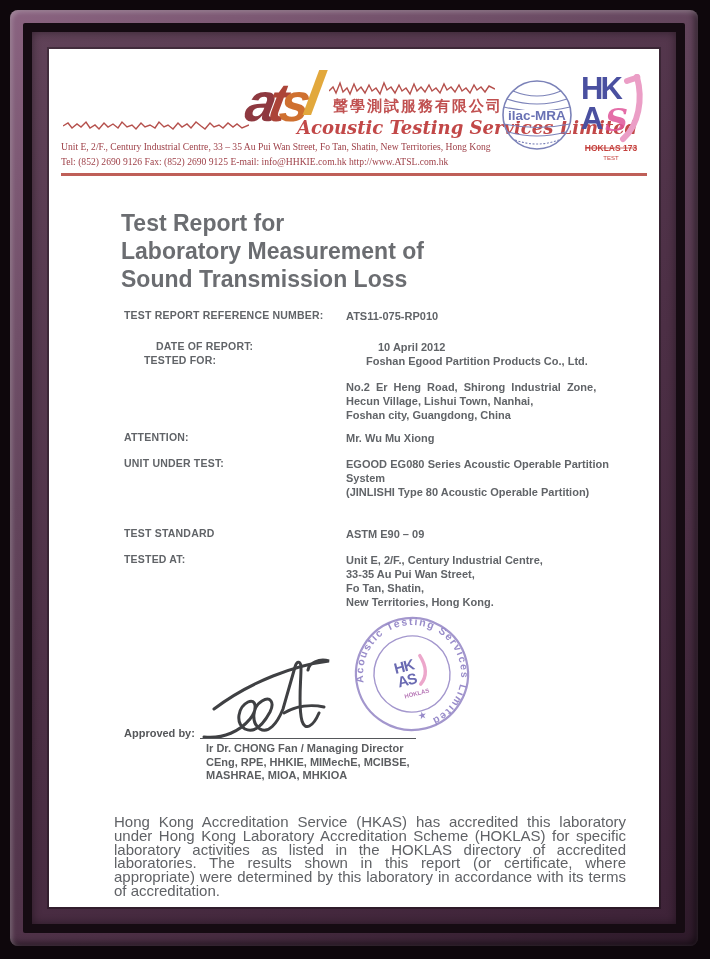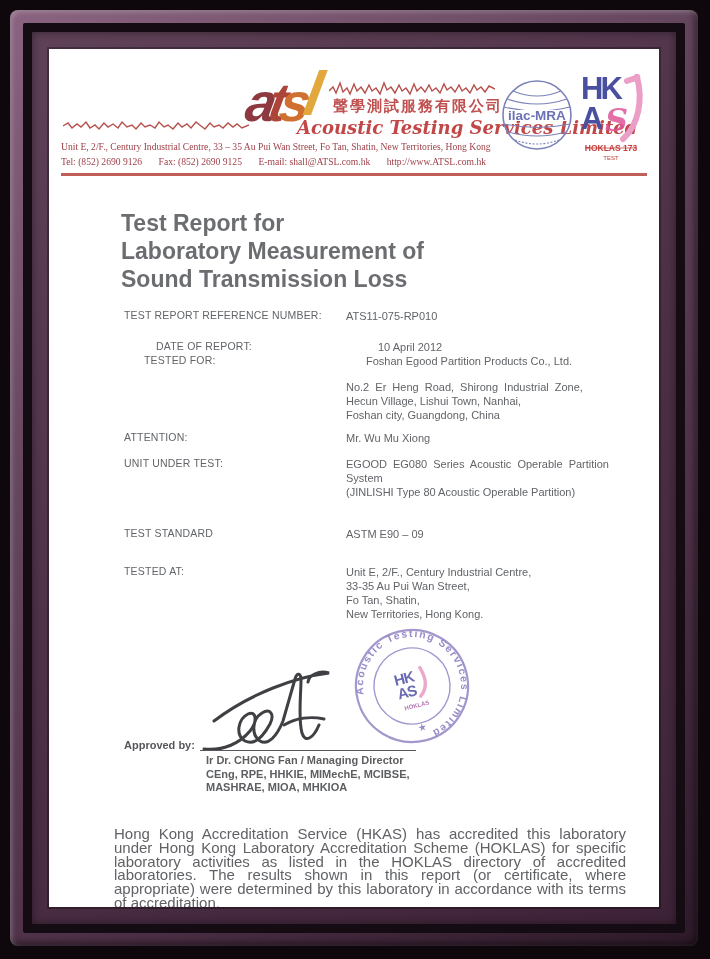--- a/index.html
+++ b/index.html
@@ -30,29 +30,29 @@
   .atsl .l-a{ color:#8e3940; } .atsl .l-t{ color:#ac4438; }
   .atsl .l-s{ color:#cf7030; } .atsl .l-l{ color:#e2a83c; font-size:62px; position:relative; top:-6px; }
   .cn-name { position:absolute; left:272px; top:42px; font-size:15px; font-weight:bold;
              color:#c05050; letter-spacing:2px; white-space:nowrap; }
   .en-name { position:absolute; left:236px; top:62px; font-size:18px; font-weight:bold;
              font-style:italic; font-family:"DejaVu Serif", serif; color:#c24848; white-space:nowrap; }
   .hdr-addr { position:absolute; left:0; top:86px; width:600px; text-align:left;
               font-family:"Liberation Serif", serif; color:#9e4048; font-size:9.6px; white-space:nowrap; }
   .hdr-tel  { position:absolute; left:0; top:101px; width:600px;
               font-family:"Liberation Serif", serif; color:#9e4048; font-size:9.6px; }
-  .hdr-tel span { margin-right:14px; }
+  .hdr-tel span { }
   .hdr-rule { position:absolute; left:0; top:118px; width:586px; height:2.5px; background:#bf5f58; }
   .ilac { position:absolute; left:438px; top:22px; }
   .hkas { position:absolute; left:520px; top:18px; }
 
   
   .doc-title { margin:30px 42px 0 72px; font-size:23px; font-weight:bold;
                color:#6b6d71; line-height:28px; }
-  .fields { margin:16px 42px 0 75px; font-size:11px; font-weight:normal; color:#616468; }
+  .fields { margin:16px 42px 0 75px; font-size:11px; font-weight:bold; color:#616468; }
   .frow { display:flex; align-items:flex-start; }
   .frow .lbl { width:222px; flex:none; font-size:10.5px; letter-spacing:.2px; }
   .frow .val { width:263px; flex:none; line-height:14px; }
   .just { text-align:justify; }
   .ws   { word-spacing:3px; }
 
   
   .sigblock { position:relative; margin:40px 42px 0 75px; height:140px; }
   .approved { position:absolute; left:0; top:78px; font-size:11px; font-weight:bold; color:#55575a; }
   .sig-svg  { position:absolute; left:72px; top:2px; }
@@ -113,21 +113,21 @@
           <text x="24" y="58" font-size="32" font-weight="bold" font-style="italic" font-family="DejaVu Serif, serif" fill="#e0559a" opacity="0.85">S</text>
           <text x="16" y="78" text-anchor="middle" font-size="8.5" font-weight="bold" font-family="Liberation Sans, sans-serif" fill="#c4403c" transform="translate(14,0)">HOKLAS 173</text>
           <line x1="4" y1="75" x2="56" y2="75" stroke="#c4403c" stroke-width="0.8"></line>
           <text x="30" y="87" text-anchor="middle" font-size="6" font-family="Liberation Sans, sans-serif" fill="#c4403c">TEST</text>
         </svg>
 
         <div class="hdr-addr">Unit E, 2/F., Century Industrial Centre, 33 – 35 Au Pui Wan Street, Fo Tan, Shatin, New Territories, Hong Kong</div>
         <div class="hdr-tel">
           <span>Tel: (852) 2690 9126</span>
           <span>Fax: (852) 2690 9125</span>
-          <span>E-mail: shall@ATSL.com.hk</span>
+          <span>E-mail: info@HHKIE.com.hk</span>
           <span>http://www.ATSL.com.hk</span>
         </div>
         <div class="hdr-rule"></div>
       </div>
 
       <div class="doc-title">
         <div>Test Report for</div>
         <div>Laboratory Measurement of</div>
         <div>Sound Transmission Loss</div>
       </div>
@@ -164,21 +164,21 @@
         </div>
 
         <div class="frow" style="margin-bottom:28px;">
           <div class="lbl">UNIT UNDER TEST:</div>
           <div class="val">
             <div class="just">EGOOD EG080 Series Acoustic Operable Partition System</div>
             <div class="just">(JINLISHI Type 80 Acoustic Operable Partition)</div>
           </div>
         </div>
 
-        <div class="frow" style="margin-bottom:24px;">
+        <div class="frow" style="margin-bottom:12px;">
           <div class="lbl">TEST STANDARD</div>
           <div class="val">ASTM E90 – 09</div>
         </div>
 
         <div class="frow">
           <div class="lbl">TESTED AT:</div>
           <div class="val">
             <div>Unit E, 2/F., Century Industrial Centre,</div>
             <div>33-35 Au Pui Wan Street,</div>
             <div>Fo Tan, Shatin,</div>

